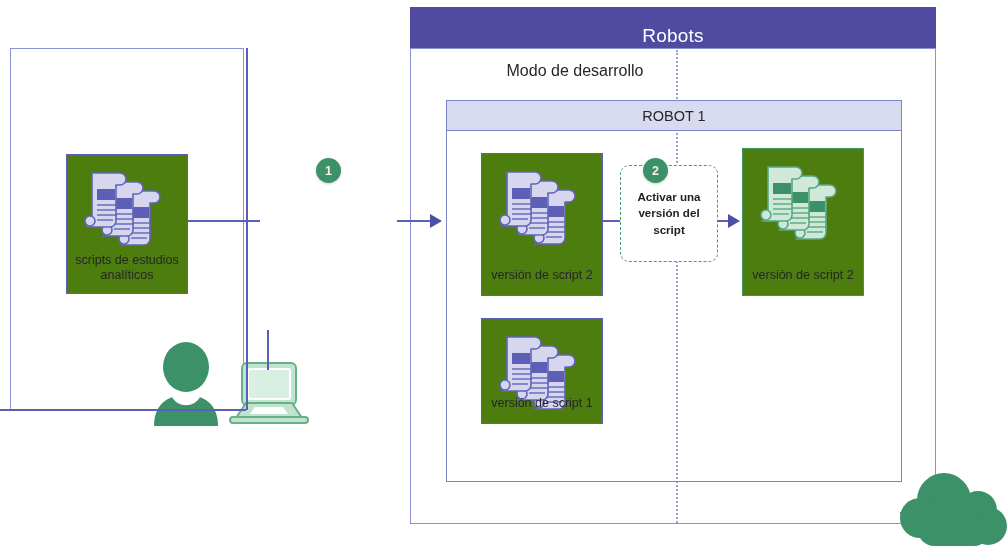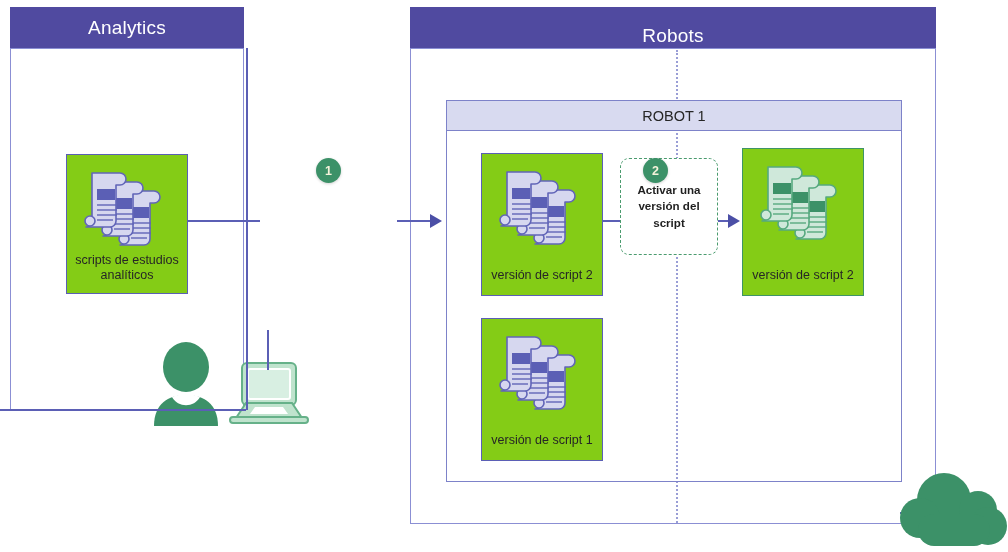--- a/index.html
+++ b/index.html
@@ -29,45 +29,45 @@
 
   
   #robot1-box{position:absolute;left:446px;top:100px;width:456px;height:382px;
       border:1.5px solid #7d82c9;box-sizing:border-box;background:transparent;}
   #robot1-bar{position:absolute;left:446px;top:100px;width:456px;height:31px;
       background:#d8daf0;border:1.5px solid #7d82c9;box-sizing:border-box;
       display:flex;align-items:center;justify-content:center;
       font-size:14.5px;color:#262626;}
 
   
-  .card{position:absolute;box-sizing:border-box;background:#84cc16;
+  .card{position:absolute;box-sizing:border-box;background:#4d7c0f;
         display:flex;flex-direction:column;align-items:center;justify-content:flex-start;}
   .card.purple{border:1.5px solid #5b5fb5;}
   .card.green{border:1.5px solid #3e9467;}
   .card-label{font-size:12.5px;color:#262626;text-align:center;line-height:1.25;
       position:absolute;left:4px;right:4px;}
 
   #card-analytics{left:66px;top:154px;width:122px;height:140px;}
   #card-analytics .card-label{bottom:9px;}
   #card-dev2{left:481px;top:153px;width:122px;height:143px;}
   #card-dev2 .card-label{bottom:11px;}
-  #card-dev1{left:481px;top:318px;width:122px;height:143px;}
+  #card-dev1{left:481px;top:318px;width:122px;height:106px;}
   #card-dev1 .card-label{bottom:11px;}
   #card-prod2{left:742px;top:148px;width:122px;height:148px;}
   #card-prod2 .card-label{bottom:11px;}
 
   .icon-wrap{position:absolute;top:12px;left:0;right:0;display:flex;justify-content:center;}
 
   
   .step{position:absolute;border:1.6px dashed #4a9b6e;border-radius:9px;
       box-sizing:border-box;background:#ffffff;
       display:flex;align-items:center;justify-content:center;text-align:center;
       font-size:11.6px;font-weight:bold;line-height:1.42;color:#1f1f1f;padding:6px 8px;}
   #step1{left:260px;top:173px;width:137px;height:97px;}
-  #step2{left:620px;top:158px;width:98px;height:97px;}
+  #step2{left:620px;top:165px;width:98px;height:97px;}
 
   .badge{position:absolute;width:25px;height:25px;border-radius:50%;
       background:#3c9168;color:#f5f2da;font-size:12.5px;font-weight:bold;
       display:flex;align-items:center;justify-content:center;z-index:6;
       box-shadow:0 1px 3px rgba(0,0,0,.18);}
   #badge1{left:316px;top:158px;}
   #badge2{left:643px;top:158px;}
 
   
   .conn{position:absolute;background:#5b5fb5;}
@@ -78,23 +78,20 @@
       border-left:12px solid #4b4fa6;}
 
   
   .art{position:absolute;}
 </style>
 </head>
 <body>
 
 <div class="stage">
 
-  <div class="panel-header" id="analytics-header">
-    <span>Analytics</span>
-  </div>
   <div class="panel" id="analytics-panel"></div>
 
   <div class="card purple" id="card-analytics">
     <div class="icon-wrap">
       <svg width="86" height="84" viewBox="0 0 86 84" aria-hidden="true">
         <g stroke="#6165b8" stroke-width="1.6" fill="#d6d7ef" stroke-linejoin="round">
 
           <path d="M42 24 h28 a6 6 0 0 1 0 12 h-4 v36 a6 6 0 0 1 -6 6 h-24 a6 6 0 0 0 6 -6 z"></path>
           <rect x="47" y="40" width="18" height="11" fill="#5b5fb5" stroke="none"></rect>
           <g stroke="#6165b8" stroke-width="1.4">
@@ -151,20 +148,21 @@
     </svg>
   </div>
 
   <div class="panel-header" id="robots-header">
     <span>Robots</span>
   </div>
   <div class="panel" id="robots-panel"></div>
 
   <div id="mode-divider"></div>
 
+  <div class="col-caption" id="caption-dev">Modo de desarrollo</div>
 
   <div id="robot1-box"></div>
   <div id="robot1-bar">
     <span>ROBOT 1</span>
   </div>
 
   <div class="card purple" id="card-dev2">
     <div class="icon-wrap">
       <svg width="86" height="84" viewBox="0 0 86 84" aria-hidden="true">
         <g stroke="#6165b8" stroke-width="1.6" fill="#d6d7ef" stroke-linejoin="round">

